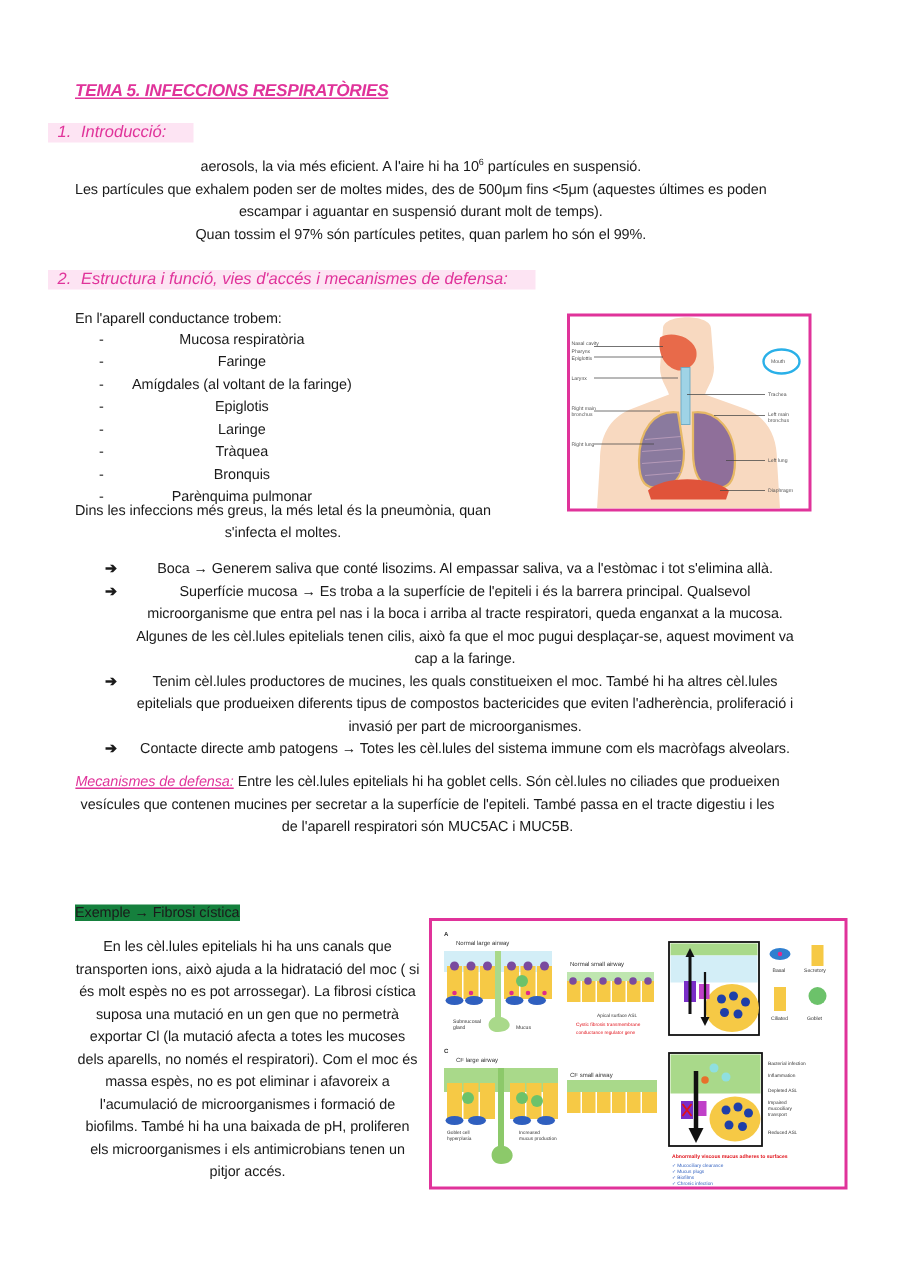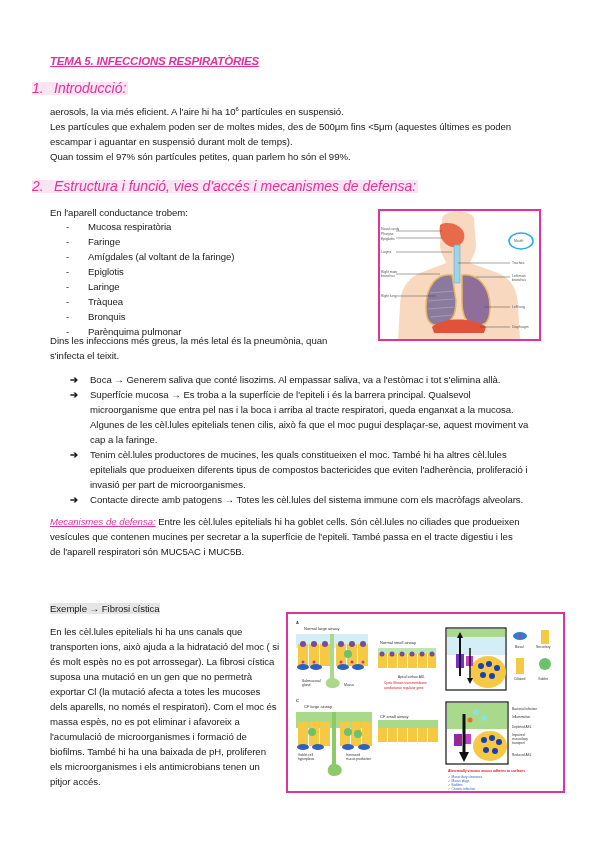--- a/index.html
+++ b/index.html
@@ -1,33 +1,33 @@
 <!DOCTYPE html>
 <html><head>
 <meta charset="utf-8">
 <style>
   html, body { margin: 0; padding: 0; background: #ffffff; }
   body { width: 600px; height: 848px; position: relative; overflow: hidden;
          font-family: "Liberation Sans", sans-serif; color: #1a1a1a; }
-  .page { position: absolute; left: 0; top: 0; width: 600px; height: 808px; }
+  .page { position: absolute; left: 0; top: 0; width: 600px; height: 808px; text-align: center; }
   .abs { position: absolute; }
   .txt { font-size: 9.6px; line-height: 15px; letter-spacing: -0.05px; white-space: nowrap; }
   .title { left: 50px; top: 55px; font-size: 11.5px; font-weight: bold; font-style: italic;
            color: #e0339a; text-decoration: underline; letter-spacing: -0.2px; }
-  .h2 { font-size: 14px; font-style: italic; color: #e0339a; background: #fde4f3; padding: 0 2px 0 0; line-height: 13px; }
+  .h2 { font-size: 11px; font-style: italic; color: #e0339a; background: #fde4f3; padding: 0 18px 0 0; line-height: 13px; }
   .h2 .num { display: inline-block; width: 22px; }
   .dash-list { list-style: none; margin: 0; padding: 0; }
   .dash-list li { position: relative; padding-left: 0; }
   .dash-list .dash { position: absolute; left: -22px; }
   .arrow-list { margin: 0; padding: 0; list-style: none; }
   .arrow-list li { position: relative; padding-left: 20px; white-space: normal; width: 440px; }
   .arrow-list .arr { position: absolute; left: 0; top: 0; font-weight: bold; }
   .para { white-space: normal; }
   .mech { color: #e0339a; font-style: italic; text-decoration: underline; margin-top: 36px; }
-  .hl { background: #e5e5e5; }
+  .hl { background: #15803d; }
   .fig { border: 2px solid #e0339a; background: #ffffff; box-sizing: border-box; }
   sup { font-size: 6px; line-height: 0; }
 </style>
 </head>
 <body>
 
 <div class="page">
 
   <div class="abs title">TEMA 5. INFECCIONS RESPIRATÒRIES</div>
 
@@ -55,21 +55,21 @@
       <li><span class="dash">-</span><span>Epiglotis</span></li>
       <li><span class="dash">-</span><span>Laringe</span></li>
       <li><span class="dash">-</span><span>Tràquea</span></li>
       <li><span class="dash">-</span><span>Bronquis</span></li>
       <li><span class="dash">-</span><span>Parènquima pulmonar</span></li>
     </ul>
   </div>
 
   <div class="abs txt" style="left:50px; top:333px;">
     <div>Dins les infeccions més greus, la més letal és la pneumònia, quan</div>
-    <div>s'infecta el teixit.</div>
+    <div>s'infecta el moltes.</div>
   </div>
 
   <div class="abs fig" style="left:378px; top:209px; width:163px; height:132px;">
     <svg width="159" height="128" viewBox="0 0 159 128">
 
       <path d="M62 8 C62 -2 94 -2 94 8 L96 34 C96 42 92 46 90 52 L118 62 C132 68 138 80 138 96 L140 128 L18 128 L20 96 C20 80 26 68 40 62 L66 52 C64 46 60 42 60 34 Z" fill="#f8d9c0"></path>
 
       <path d="M60 14 C66 10 80 12 84 22 C86 30 80 36 72 36 C64 34 58 26 60 14 Z" fill="#e86a4a"></path>
 
       <rect x="74" y="34" width="6" height="38" fill="#9fd3e6" stroke="#6aa8c4" stroke-width="0.6"></rect>

